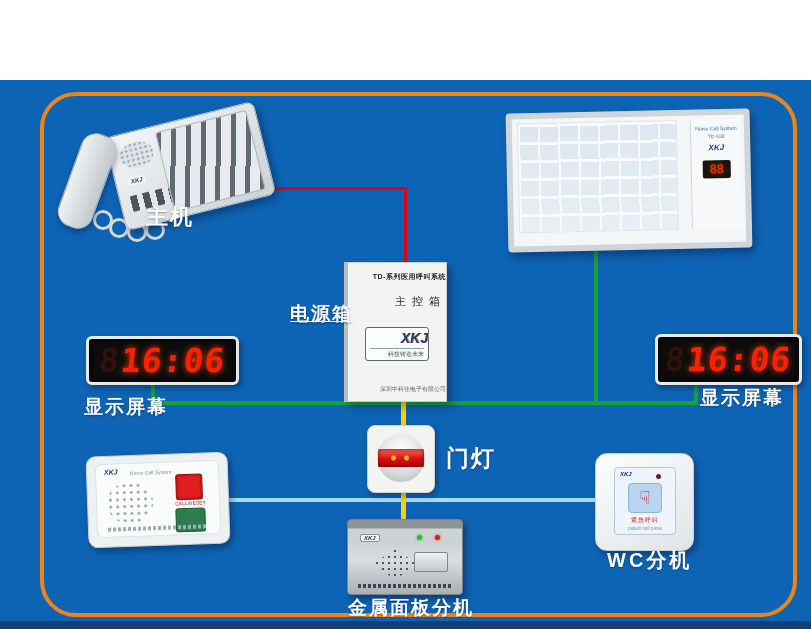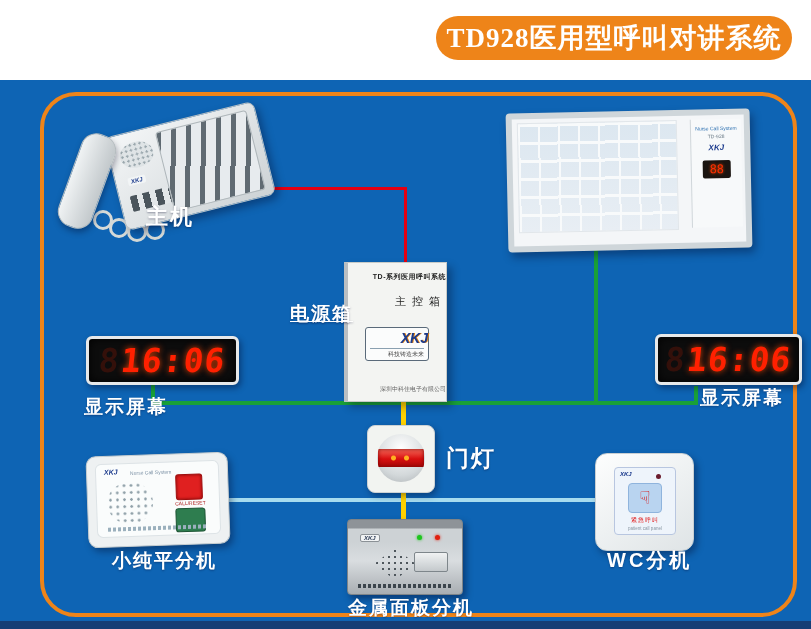--- a/index.html
+++ b/index.html
@@ -172,23 +172,20 @@
   .lbl-metal{left:348px;top:595px;font-size:19px;}
 </style>
 </head>
 <body>
 
 <div class="stage">
 
   <div class="blue-bg"></div>
   <div class="border-frame"></div>
 
-  <div class="title-pill">
-    <span>TD928医用型呼叫对讲系统</span>
-  </div>
 
   <div class="wire w-redh"></div>
   <div class="wire w-redv"></div>
   <div class="wire w-greenv-mid"></div>
   <div class="wire w-greenh"></div>
   <div class="wire w-greenv-left"></div>
   <div class="wire w-greenv-right"></div>
   <div class="wire w-cyan"></div>
   <div class="wire w-yellow"></div>
 
@@ -273,18 +270,17 @@
     <div class="metal-led-r"></div>
     <div class="metal-btn"></div>
     <div class="metal-textline"></div>
   </div>
 
   <div class="lbl lbl-host">主机</div>
   <div class="lbl lbl-power">电源箱</div>
   <div class="lbl lbl-displ">显示屏幕</div>
   <div class="lbl lbl-dispr">显示屏幕</div>
   <div class="lbl lbl-door">门灯</div>
-  <div class="lbl lbl-flat">小纯平分机</div>
   <div class="lbl lbl-metal">金属面板分机</div>
   <div class="lbl lbl-wc">WC分机</div>
 
   <div class="bottom-strip"></div>
 </div>
 
 </body></html>

